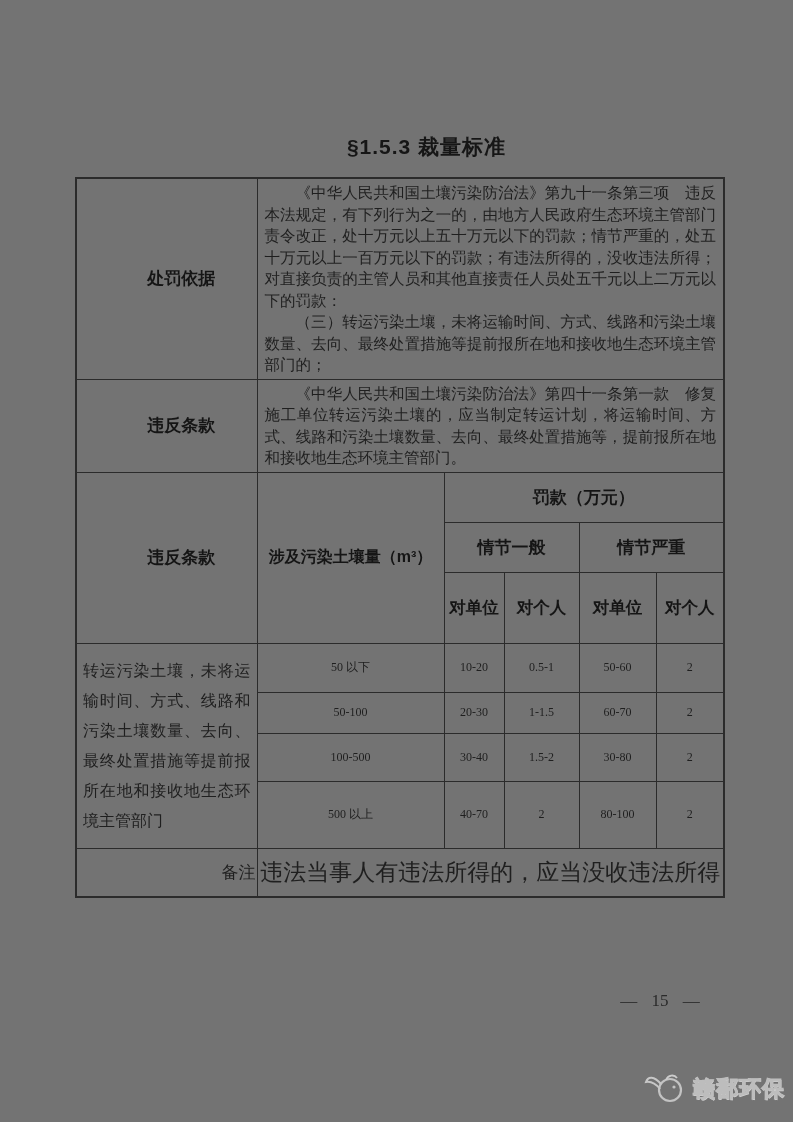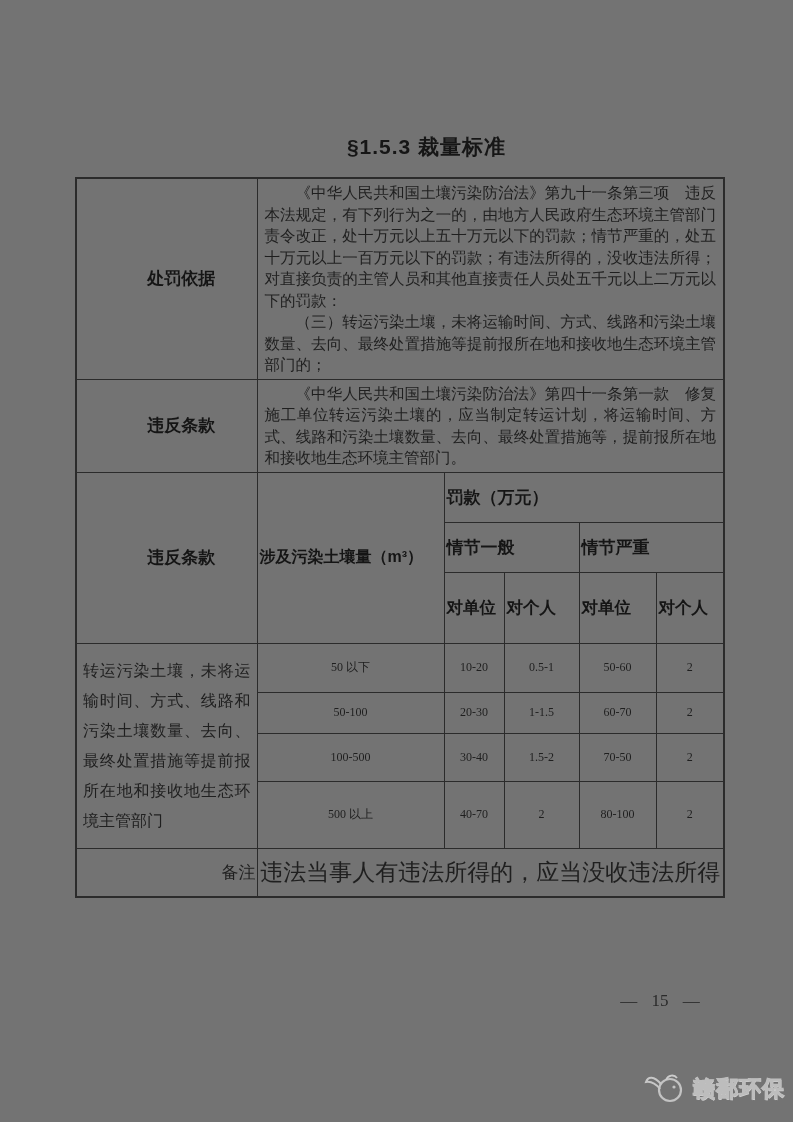--- a/index.html
+++ b/index.html
@@ -59,20 +59,21 @@
     text-align: justify;
   }
   .body-cell p {
     margin: 0;
     text-indent: 2em;
   }
   .hdr {
     font-family: "Liberation Sans", "DejaVu Sans", sans-serif;
     font-weight: 700;
     font-size: 17px;
+    text-align: center;
     color: #151515;
     padding: 2px;
   }
   .hdr-amount {
     white-space: nowrap;
     font-size: 16px;
   }
   .sub-hdr {
     font-size: 16.5px;
   }
@@ -189,21 +190,21 @@
       <td class="num-cell">20-30</td>
       <td class="num-cell">1-1.5</td>
       <td class="num-cell">60-70</td>
       <td class="num-cell">2</td>
     </tr>
 
     <tr style="height:48px">
       <td class="num-cell">100-500</td>
       <td class="num-cell">30-40</td>
       <td class="num-cell">1.5-2</td>
-      <td class="num-cell">70-50</td>
+      <td class="num-cell">30-80</td>
       <td class="num-cell">2</td>
     </tr>
 
     <tr style="height:67px">
       <td class="num-cell">500 以上</td>
       <td class="num-cell">40-70</td>
       <td class="num-cell">2</td>
       <td class="num-cell">80-100</td>
       <td class="num-cell">2</td>
     </tr>

